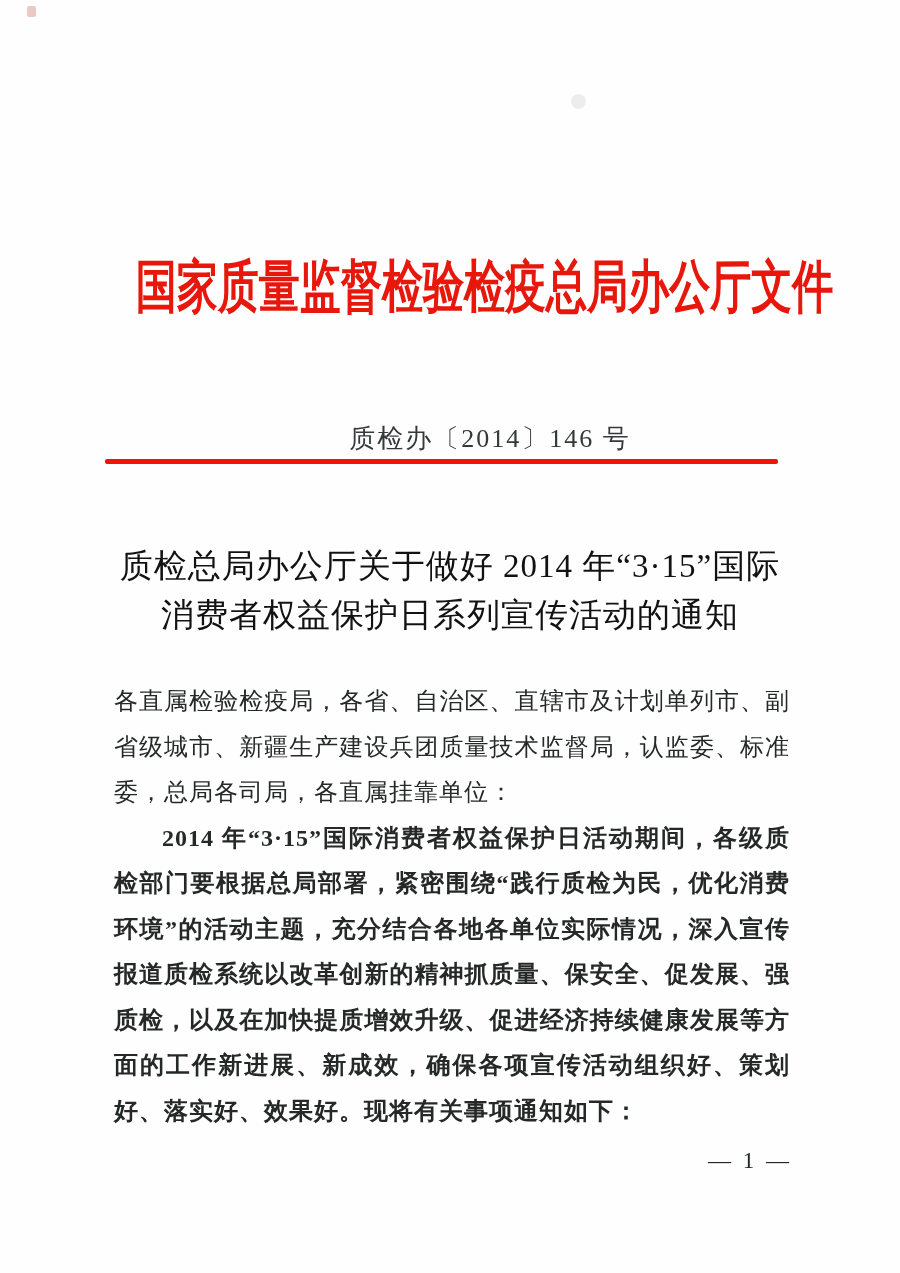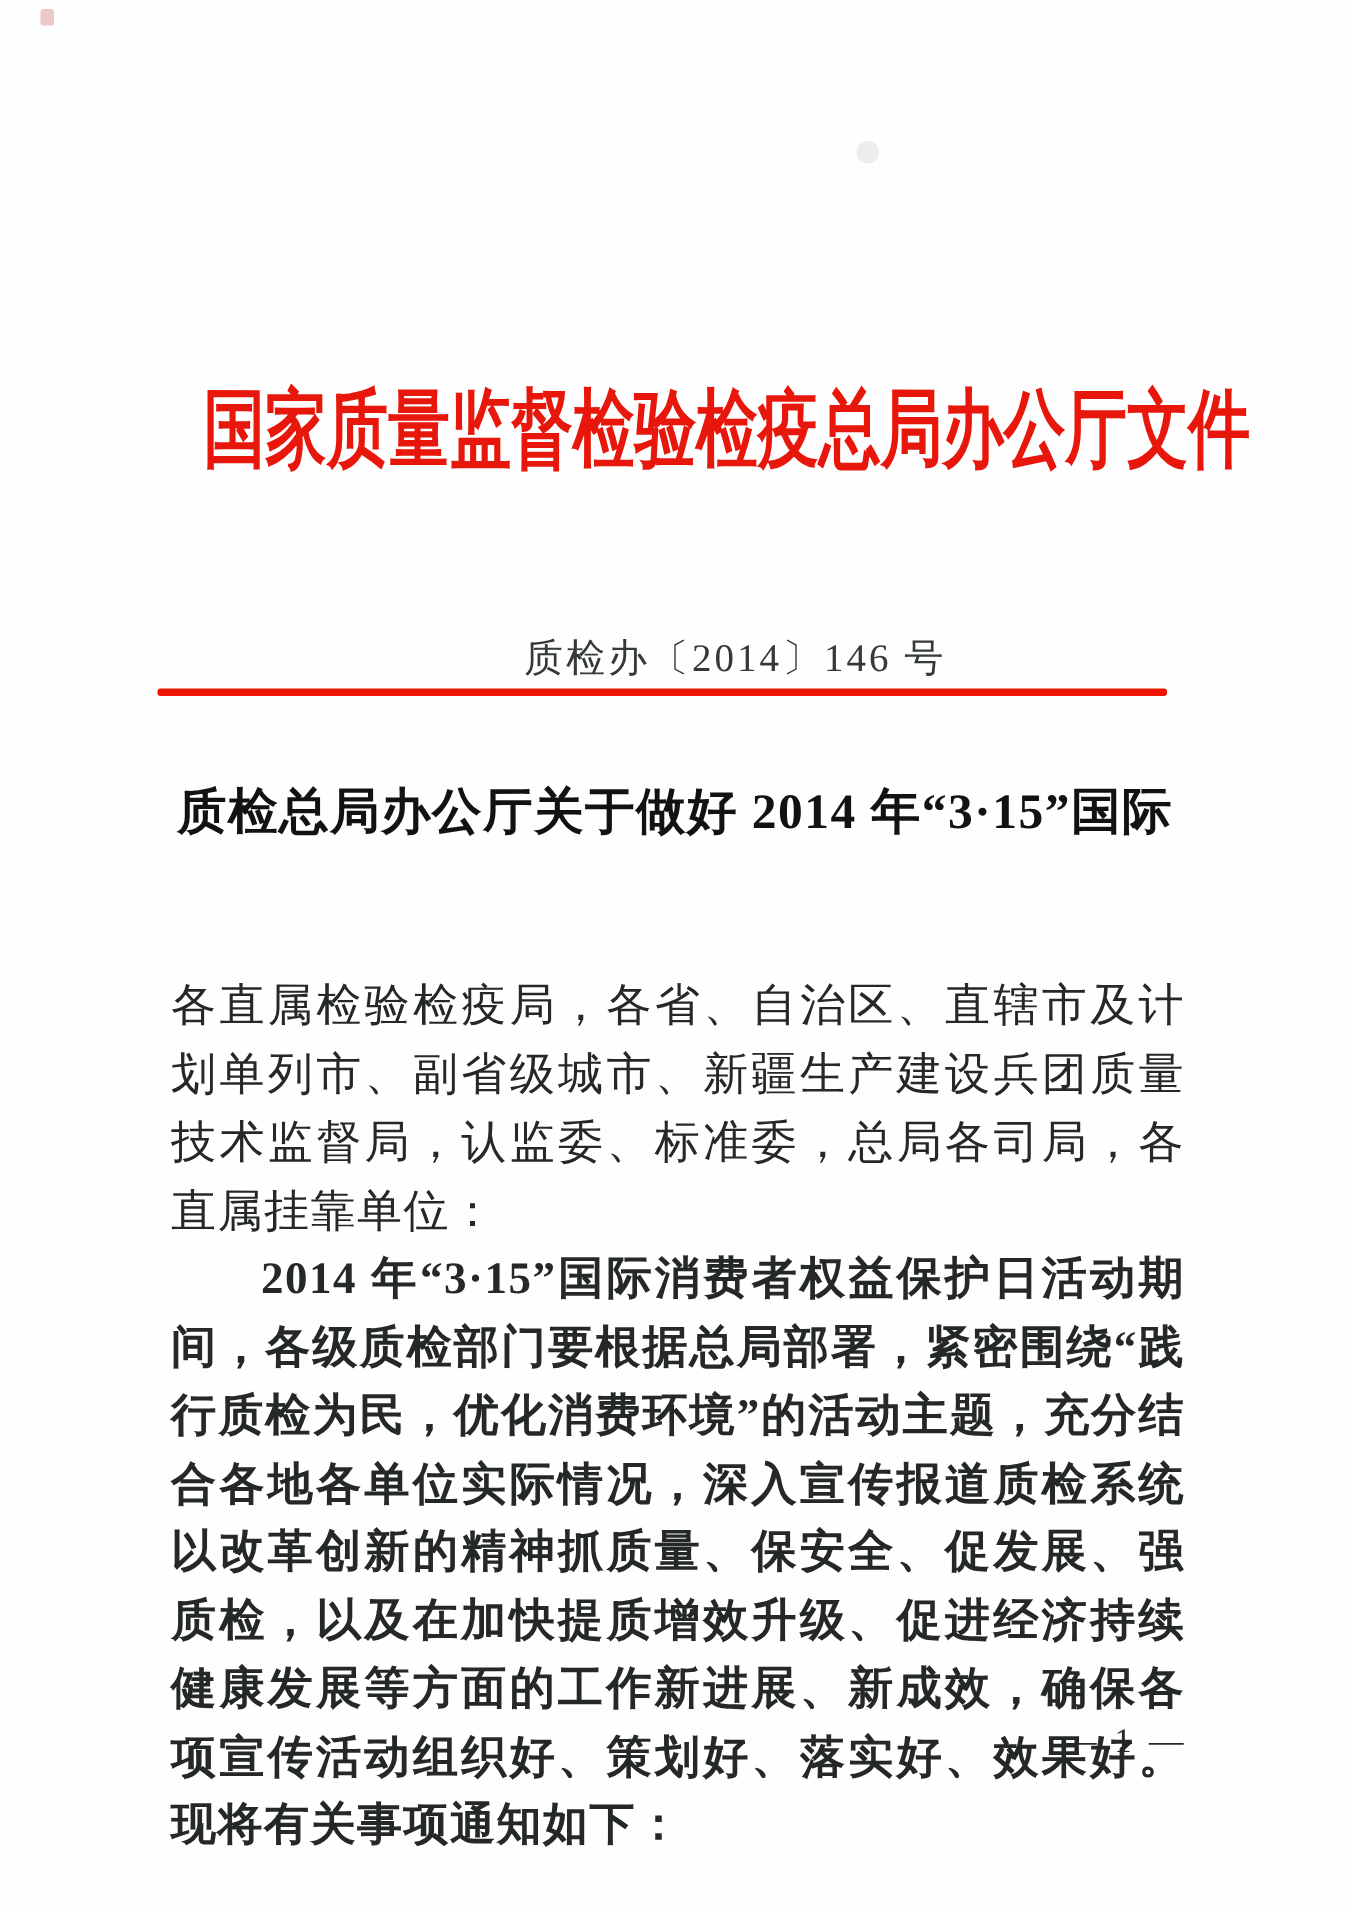--- a/index.html
+++ b/index.html
@@ -65,36 +65,36 @@
     position: absolute;
     left: 105px;
     top: 459px;
     width: 673px;
     height: 5px;
     background: #ee1506;
     border-radius: 2px;
   }
   .doc-title {
     position: absolute;
-    top: 518px;
+    top: 542px;
     left: 0;
     width: 900px;
     text-align: center;
-    font-weight: bold;
+    font-weight: normal;
     font-size: 33px;
     line-height: 49px;
     color: #121212;
     letter-spacing: 1px;
   }
   .doc-body {
     position: absolute;
     left: 114px;
-    top: 648px;
+    top: 679px;
     width: 676px;
-    font-size: 30px;
+    font-size: 24px;
     line-height: 45.5px;
     text-align: justify;
     text-justify: inter-ideograph;
     letter-spacing: 1px;
     color: #242826;
   }
   .doc-body p {
     margin: 0;
   }
   .doc-body p.indent {
@@ -120,20 +120,21 @@
 <div class="agency-header">
   <span class="agency-header-text">国家质量监督检验检疫总局办公厅文件</span>
 </div>
 
 <div class="doc-number">质检办〔2014〕146 号</div>
 
 <div class="red-rule"></div>
 
 <div class="doc-title">
   <div>质检总局办公厅关于做好 2014 年“3·15”国际</div>
+  <div>消费者权益保护日系列宣传活动的通知</div>
 </div>
 
 <div class="doc-body">
   <p>各直属检验检疫局，各省、自治区、直辖市及计划单列市、副省级城市、新疆生产建设兵团质量技术监督局，认监委、标准委，总局各司局，各直属挂靠单位：</p>
   <p class="indent">2014 年“3·15”国际消费者权益保护日活动期间，各级质检部门要根据总局部署，紧密围绕“践行质检为民，优化消费环境”的活动主题，充分结合各地各单位实际情况，深入宣传报道质检系统以改革创新的精神抓质量、保安全、促发展、强质检，以及在加快提质增效升级、促进经济持续健康发展等方面的工作新进展、新成效，确保各项宣传活动组织好、策划好、落实好、效果好。现将有关事项通知如下：</p>
 </div>
 
 <div class="page-number">— 1 —</div>
 
 </body></html>

